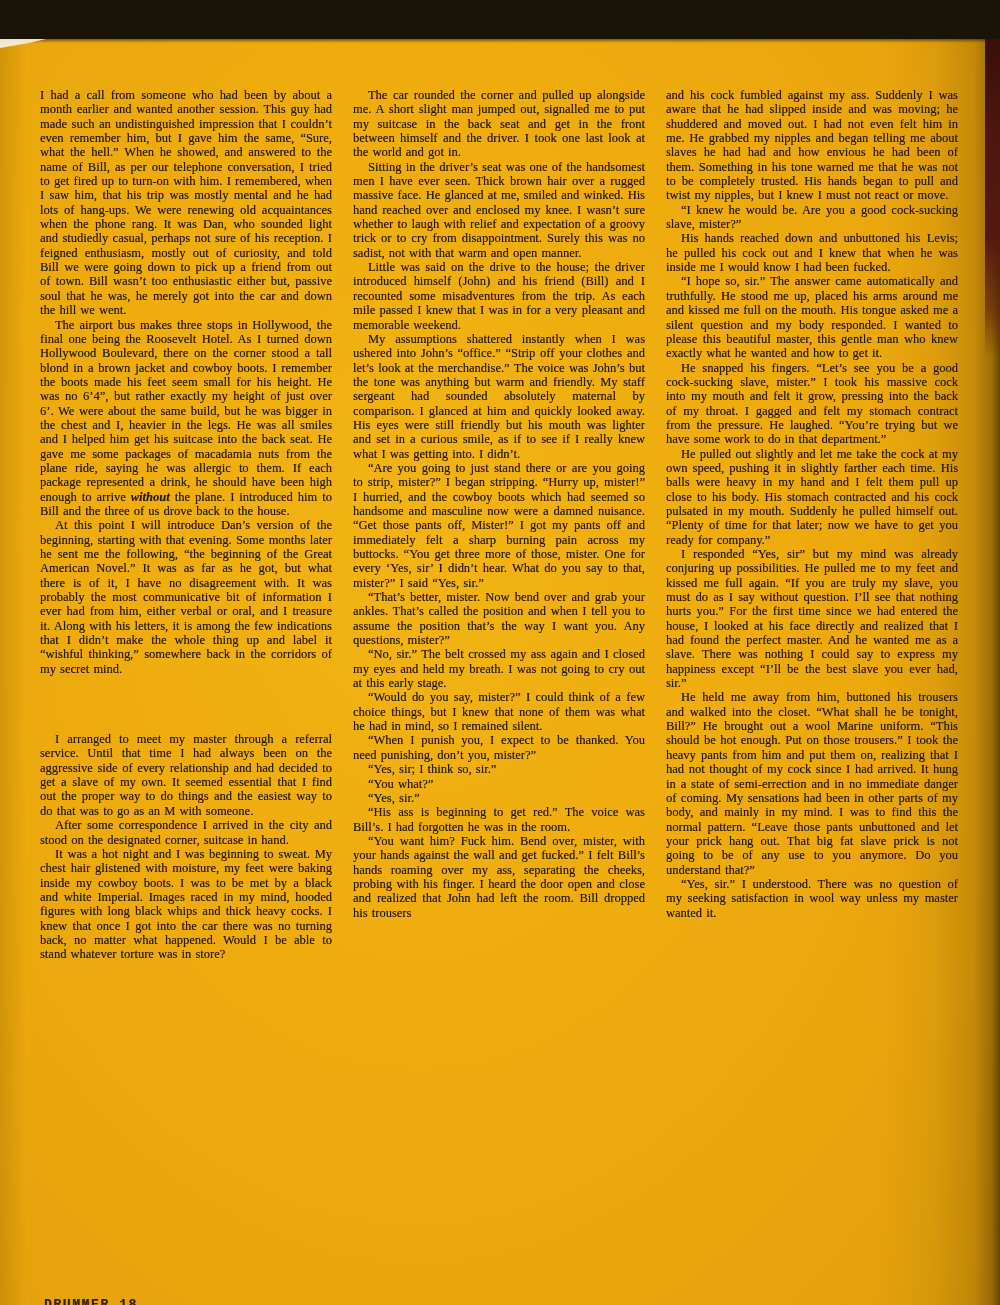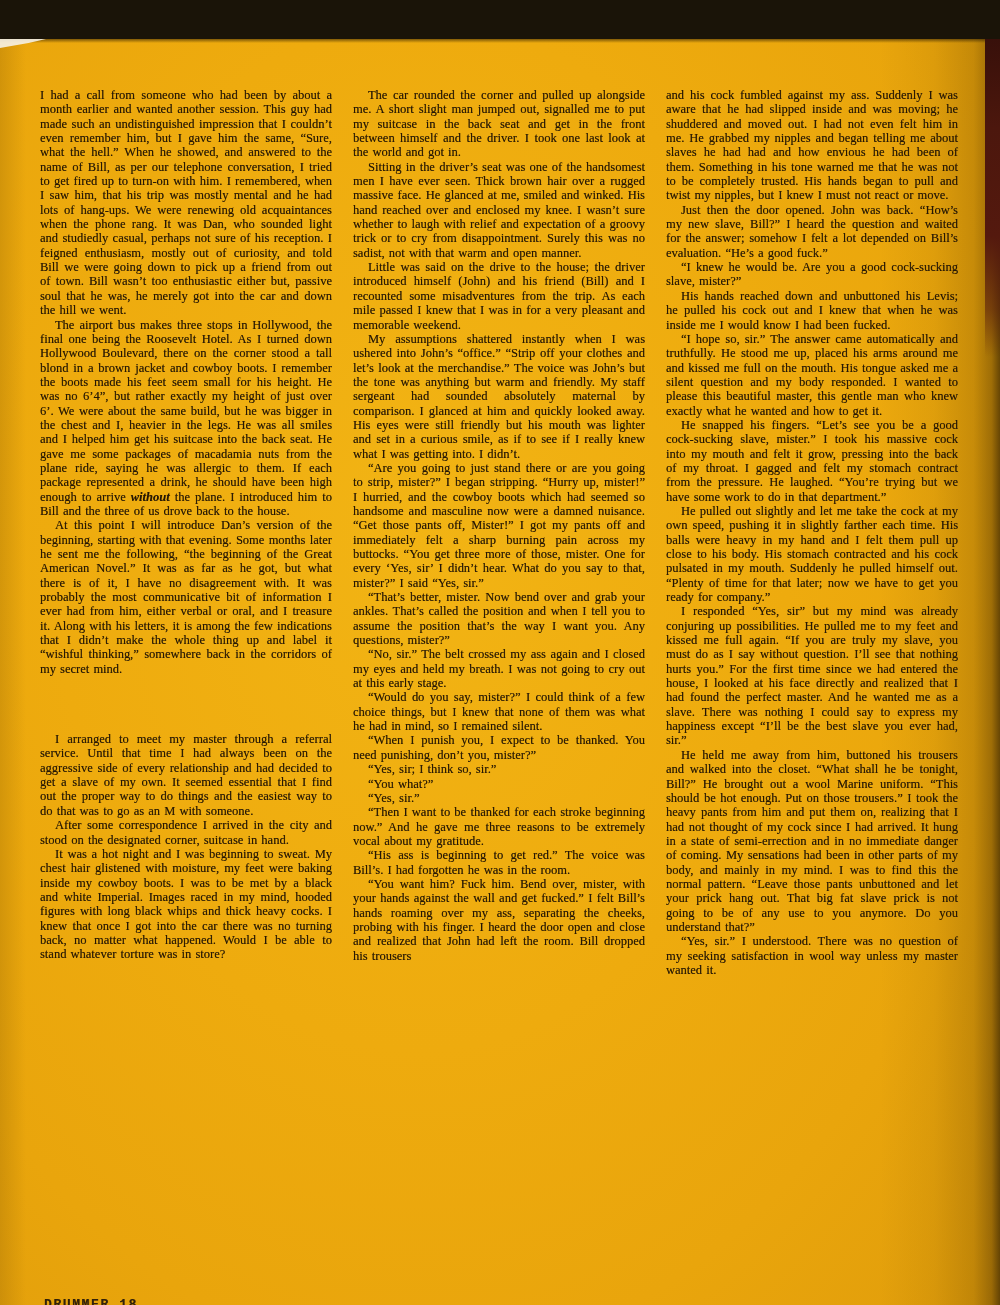--- a/index.html
+++ b/index.html
@@ -120,27 +120,25 @@
         <p class="indent">Little was said on the drive to the house; the driver introduced himself (John) and his friend (Bill) and I recounted some misadventures from the trip. As each mile passed I knew that I was in for a very pleasant and memorable weekend.</p>
         <p class="indent">My assumptions shattered instantly when I was ushered into John’s “office.” “Strip off your clothes and let’s look at the merchandise.” The voice was John’s but the tone was anything but warm and friendly. My staff sergeant had sounded absolutely maternal by comparison. I glanced at him and quickly looked away. His eyes were still friendly but his mouth was lighter and set in a curious smile, as if to see if I really knew what I was getting into. I didn’t.</p>
         <p class="indent">“Are you going to just stand there or are you going to strip, mister?” I began stripping. “Hurry up, mister!” I hurried, and the cowboy boots which had seemed so handsome and masculine now were a damned nuisance. “Get those pants off, Mister!” I got my pants off and immediately felt a sharp burning pain across my buttocks. “You get three more of those, mister. One for every ‘Yes, sir’ I didn’t hear. What do you say to that, mister?” I said “Yes, sir.”</p>
         <p class="indent">“That’s better, mister. Now bend over and grab your ankles. That’s called the position and when I tell you to assume the position that’s the way I want you. Any questions, mister?”</p>
         <p class="indent">“No, sir.” The belt crossed my ass again and I closed my eyes and held my breath. I was not going to cry out at this early stage.</p>
         <p class="indent">“Would do you say, mister?” I could think of a few choice things, but I knew that none of them was what he had in mind, so I remained silent.</p>
         <p class="indent">“When I punish you, I expect to be thanked. You need punishing, don’t you, mister?”</p>
         <p class="indent">“Yes, sir; I think so, sir.”</p>
         <p class="indent">“You what?”</p>
         <p class="indent">“Yes, sir.”</p>
-        <p class="indent">“Then I want to be thanked for each stroke beginning now.” And he gave me three reasons to be extremely vocal about my gratitude.</p>
         <p class="indent">“His ass is beginning to get red.” The voice was Bill’s. I had forgotten he was in the room.</p>
         <p class="indent">“You want him? Fuck him. Bend over, mister, with your hands against the wall and get fucked.” I felt Bill’s hands roaming over my ass, separating the cheeks, probing with his finger. I heard the door open and close and realized that John had left the room. Bill dropped his trousers</p>
       </div>
     <div class="col">
         <p>and his cock fumbled against my ass. Suddenly I was aware that he had slipped inside and was moving; he shuddered and moved out. I had not even felt him in me. He grabbed my nipples and began telling me about slaves he had had and how envious he had been of them. Something in his tone warned me that he was not to be completely trusted. His hands began to pull and twist my nipples, but I knew I must not react or move.</p>
-        <p class="indent">Just then the door opened. John was back. “How’s my new slave, Bill?” I heard the question and waited for the answer; somehow I felt a lot depended on Bill’s evaluation. “He’s a good fuck.”</p>
         <p class="indent">“I knew he would be. Are you a good cock-sucking slave, mister?”</p>
         <p class="indent">His hands reached down and unbuttoned his Levis; he pulled his cock out and I knew that when he was inside me I would know I had been fucked.</p>
         <p class="indent">“I hope so, sir.” The answer came automatically and truthfully. He stood me up, placed his arms around me and kissed me full on the mouth. His tongue asked me a silent question and my body responded. I wanted to please this beautiful master, this gentle man who knew exactly what he wanted and how to get it.</p>
         <p class="indent">He snapped his fingers. “Let’s see you be a good cock-sucking slave, mister.” I took his massive cock into my mouth and felt it grow, pressing into the back of my throat. I gagged and felt my stomach contract from the pressure. He laughed. “You’re trying but we have some work to do in that department.”</p>
         <p class="indent">He pulled out slightly and let me take the cock at my own speed, pushing it in slightly farther each time. His balls were heavy in my hand and I felt them pull up close to his body. His stomach contracted and his cock pulsated in my mouth. Suddenly he pulled himself out. “Plenty of time for that later; now we have to get you ready for company.”</p>
         <p class="indent">I responded “Yes, sir” but my mind was already conjuring up possibilities. He pulled me to my feet and kissed me full again. “If you are truly my slave, you must do as I say without question. I’ll see that nothing hurts you.” For the first time since we had entered the house, I looked at his face directly and realized that I had found the perfect master. And he wanted me as a slave. There was nothing I could say to express my happiness except “I’ll be the best slave you ever had, sir.”</p>
         <p class="indent">He held me away from him, buttoned his trousers and walked into the closet. “What shall he be tonight, Bill?” He brought out a wool Marine uniform. “This should be hot enough. Put on those trousers.” I took the heavy pants from him and put them on, realizing that I had not thought of my cock since I had arrived. It hung in a state of semi-errection and in no immediate danger of coming. My sensations had been in other parts of my body, and mainly in my mind. I was to find this the normal pattern. “Leave those pants unbuttoned and let your prick hang out. That big fat slave prick is not going to be of any use to you anymore. Do you understand that?”</p>
         <p class="indent">“Yes, sir.” I understood. There was no question of my seeking satisfaction in wool way unless my master wanted it.</p>
       </div>
   </div>

